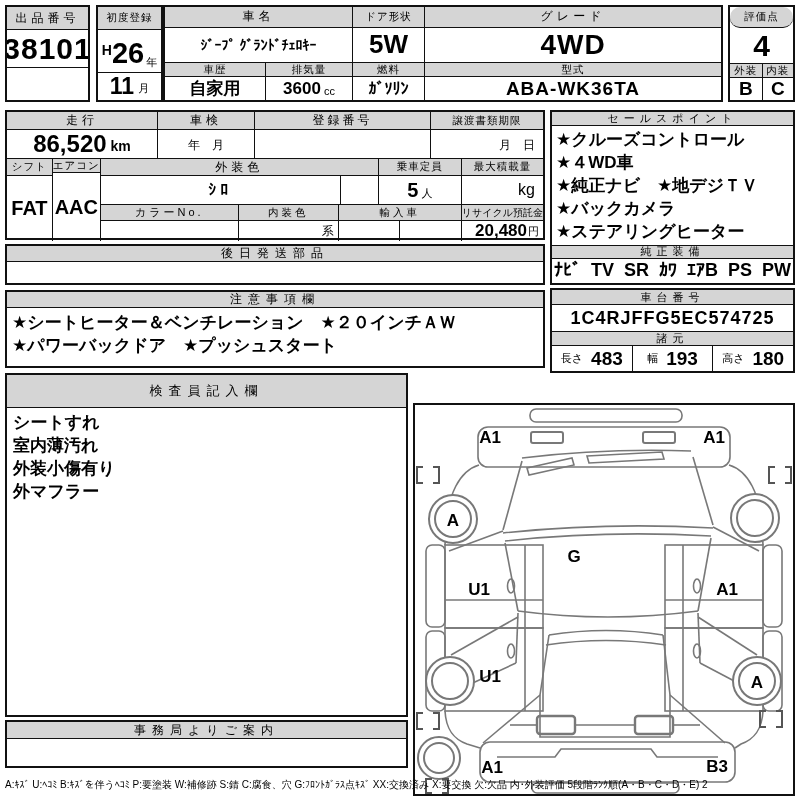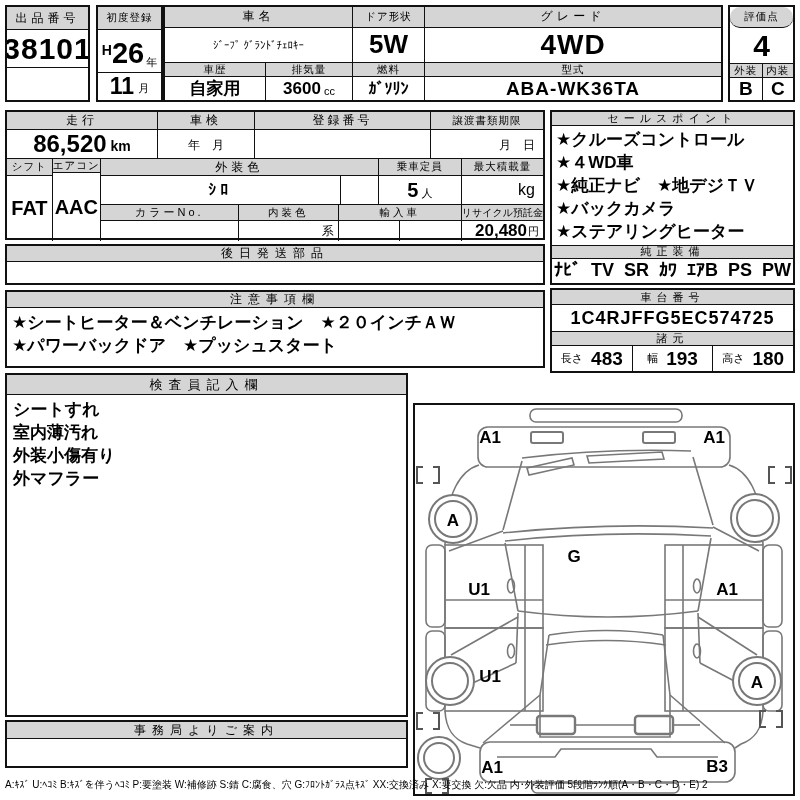--- a/index.html
+++ b/index.html
@@ -39,21 +39,21 @@
   </div>
 </div>
 
 <div class="box" style="left:163px;top:5px;width:560px;height:97px;">
   <div class="row" style="height:23px;">
     <div class="c hd" style="width:187px;">車名</div>
     <div class="c hd bl tight" style="width:72px;">ドア形状</div>
     <div class="c hd bl" style="flex:1;">グレード</div>
   </div>
   <div class="row" style="height:38px;">
-    <div class="c" style="width:187px;font-size:11px;font-weight:normal;">ｼﾞｰﾌﾟ ｸﾞﾗﾝﾄﾞﾁｪﾛｷｰ</div>
+    <div class="c" style="width:187px;font-size:14px;font-weight:bold;">ｼﾞｰﾌﾟ ｸﾞﾗﾝﾄﾞﾁｪﾛｷｰ</div>
     <div class="c bl big" style="width:72px;font-size:26px;">5W</div>
     <div class="c bl big" style="flex:1;font-size:28px;letter-spacing:1px;">4WD</div>
   </div>
   <div class="row bt" style="height:14px;">
     <div class="c hd tight" style="width:100px;height:100%;border-bottom:none;">車歴</div>
     <div class="c hd bl tight" style="width:87px;height:100%;border-bottom:none;">排気量</div>
     <div class="c hd bl tight" style="width:72px;height:100%;border-bottom:none;">燃料</div>
     <div class="c hd bl tight" style="flex:1;height:100%;border-bottom:none;">型式</div>
   </div>
   <div class="row bt" style="flex:1;">
@@ -180,21 +180,21 @@
       <span class="big" style="font-size:19px;margin-left:8px;">193</span>
     </div>
     <div class="c bl" style="flex:1;">
       <span class="lbl-sm">高さ</span>
       <span class="big" style="font-size:19px;margin-left:8px;">180</span>
     </div>
   </div>
 </div>
 
 <div class="box" style="left:5px;top:373px;width:403px;height:344px;">
-  <div class="hd" style="height:20px;font-size:13px;letter-spacing:6px;">検査員記入欄</div>
+  <div class="hd" style="height:33px;font-size:13px;letter-spacing:6px;">検査員記入欄</div>
   <div style="flex:1;padding:3px 6px;">
     <div class="note">シートすれ</div>
     <div class="note">室内薄汚れ</div>
     <div class="note">外装小傷有り</div>
     <div class="note">外マフラー</div>
   </div>
 </div>
 
 <div class="box" style="left:5px;top:720px;width:403px;height:48px;">
   <div class="hd" style="height:17px;letter-spacing:6px;">事務局よりご案内</div>

